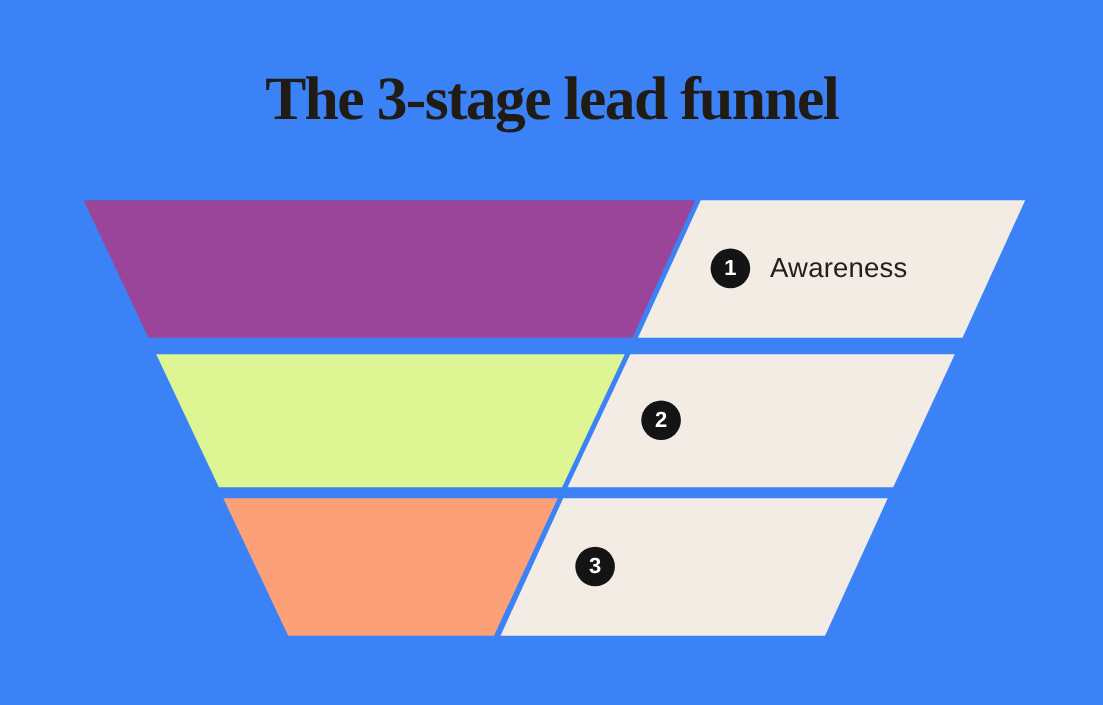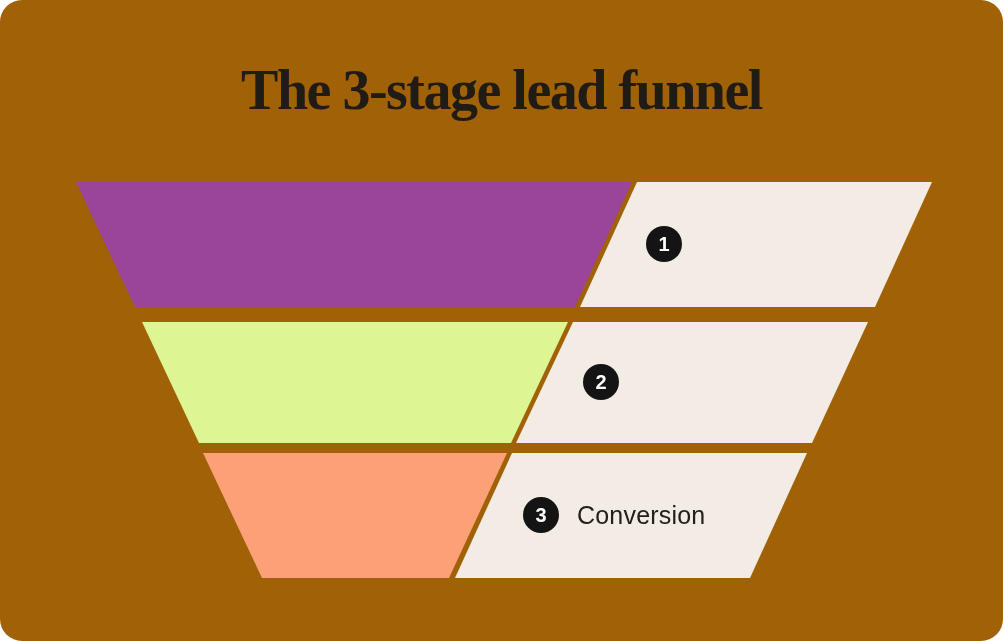--- a/index.html
+++ b/index.html
@@ -1,23 +1,22 @@
 <!DOCTYPE html>
 <html><head>
 <meta charset="utf-8">
 <style>
   html, body { margin: 0; padding: 0; }
   body { font-family: "Liberation Sans", sans-serif; }
   .canvas {
     position: relative;
     width: 1003px;
     height: 641px;
-    background: #a16207;
+    background: #3b82f6;
     overflow: hidden;
-    border-radius: 22px;
   }
   .title {
     position: absolute;
     top: 58px;
     left: 0;
     width: 100%;
     margin: 0;
     text-align: center;
     font-family: "Liberation Serif", "DejaVu Serif", serif;
     font-weight: 800;
@@ -76,28 +75,28 @@
     <polygon points="573,322 868,322 812,443 516,443" fill="#F2ECE4"></polygon>
 
     <polygon points="203,453 507,453 449,578 262,578" fill="#FCA078"></polygon>
     <polygon points="512,453 807,453 750,578 455,578" fill="#F2ECE4"></polygon>
   </svg>
 
   <div class="stage-label" id="label-1">
     <div class="badge">
       <span>1</span>
     </div>
+    <span class="label-text">Awareness</span>
   </div>
 
   <div class="stage-label" id="label-2">
     <div class="badge">
       <span>2</span>
     </div>
   </div>
 
   <div class="stage-label" id="label-3">
     <div class="badge">
       <span>3</span>
     </div>
-    <span class="label-text">Conversion</span>
   </div>
 
 </div>
 
 </body></html>

